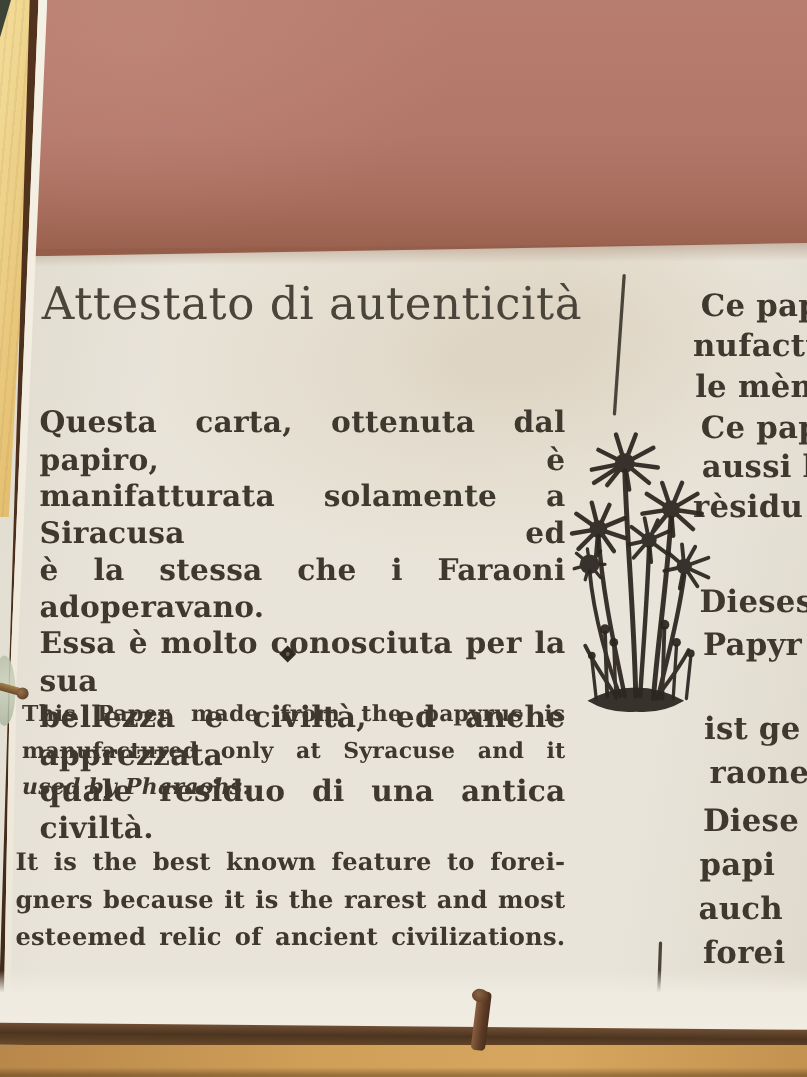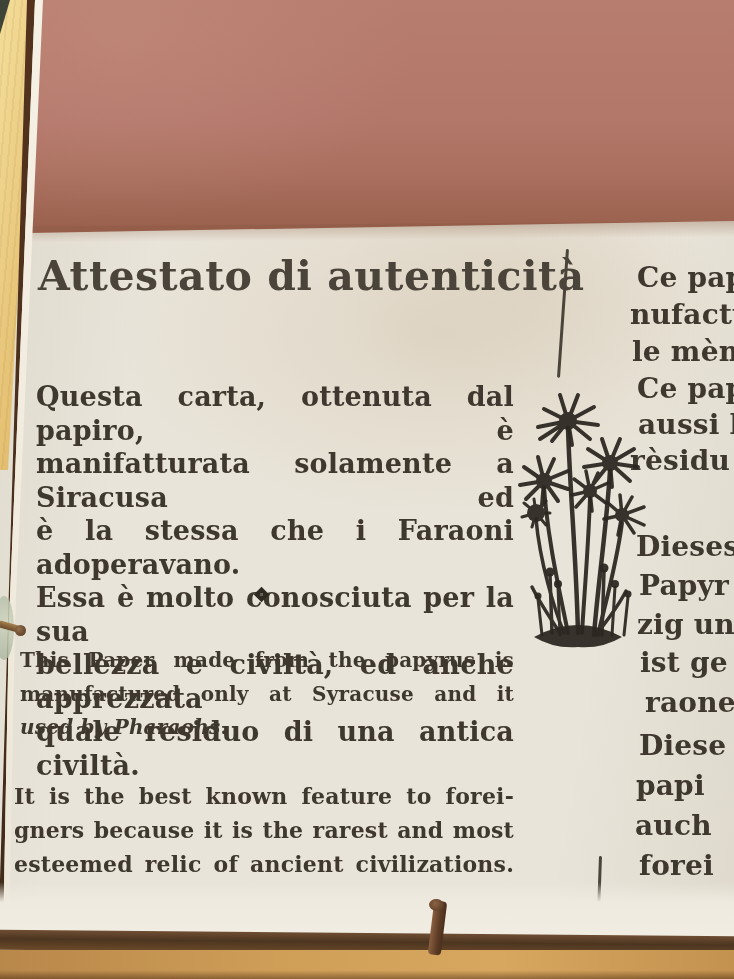--- a/index.html
+++ b/index.html
@@ -50,23 +50,23 @@
   .pin-bottom-head{position:absolute;left:429px;top:899px;width:15px;height:12px;border-radius:50%;
     background:radial-gradient(circle at 40% 40%,#8a6243,#4e3420);transform:rotate(7deg);}
   .pin-left-glint{position:absolute;left:-6px;top:596px;width:20px;height:64px;border-radius:50%;
     background:radial-gradient(circle at 60% 40%,#ccd3bd,#aab49e);opacity:.85;}
   .pin-left-shaft{position:absolute;left:-2px;top:623px;width:22px;height:7px;border-radius:3px;
     transform:rotate(16deg);background:linear-gradient(180deg,#a5814f,#6b4a2a);}
   .pin-left-head{position:absolute;left:15px;top:625px;width:11px;height:11px;border-radius:50%;
     background:radial-gradient(circle at 35% 35%,#95704a,#4e3420);}
   
   .doc-title{position:absolute;left:38px;top:252px;
-    font-size:41px;font-weight:700;letter-spacing:.5px;color:var(--title_ink,#4b443a);
+    font-size:41px;font-weight:400;letter-spacing:.5px;color:var(--title_ink,#4b443a);
     white-space:nowrap;}
-  .para{position:absolute;color:var(--ink,#3e382f);font-weight:700;margin-top:12px;}
+  .para{position:absolute;color:var(--ink,#3e382f);font-weight:700;}
   .para .ln{text-align:justify;text-align-last:justify;letter-spacing:.2px;}
   .para .ln.left{text-align-last:left;font-style:italic;}
   .italian{left:36px;top:368px;width:478px;font-size:27px;line-height:33.5px;}
   .english1{left:20px;top:632px;width:494px;font-size:20px;line-height:33.6px;}
   .english2{left:14px;top:768px;width:500px;font-size:22px;line-height:33.8px;}
   .diamond{position:absolute;left:256px;top:589px;width:11px;height:11px;transform:rotate(45deg);
     background:radial-gradient(circle at 50% 50%,#6a6052 0 1.5px,#2f2a23 2px);}
   .divider{position:absolute;width:3px;background:var(--divider,#4a443a);border-radius:2px;transform-origin:top center;}
   .divider.top{left:566px;top:249px;height:129px;transform:rotate(4deg);}
   .divider.bottom{left:599px;top:856px;height:57px;transform:rotate(2deg);}
@@ -116,21 +116,20 @@
   <div class="divider bottom"></div>
 
   <div class="rc-line" style="left:637px;top:263px">Ce papi</div>
   <div class="rc-line" style="left:630px;top:300px">nufactu</div>
   <div class="rc-line" style="left:632px;top:337px">le mèm</div>
   <div class="rc-line" style="left:637px;top:374px">Ce pap</div>
   <div class="rc-line" style="left:638px;top:410px">aussi l</div>
   <div class="rc-line" style="left:630px;top:446px">rèsidu</div>
   <div class="rc-line" style="left:636px;top:532px">Dieses</div>
   <div class="rc-line" style="left:639px;top:571px">Papyr</div>
-  <div class="rc-line" style="left:637px;top:610px">zig un</div>
   <div class="rc-line" style="left:640px;top:648px">ist ge</div>
   <div class="rc-line" style="left:645px;top:688px">raone</div>
   <div class="rc-line" style="left:639px;top:731px">Diese</div>
   <div class="rc-line" style="left:636px;top:771px">papi</div>
   <div class="rc-line" style="left:635px;top:811px">auch</div>
   <div class="rc-line" style="left:639px;top:851px">forei</div>
 
   <svg class="plant" viewBox="0 0 162 268" xmlns="http://www.w3.org/2000/svg">
     <g stroke="#2c2721" stroke-linecap="round" fill="none" opacity="0.94">
 

